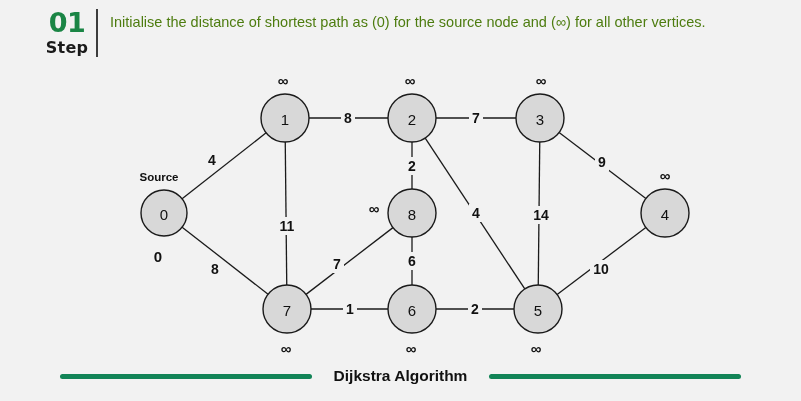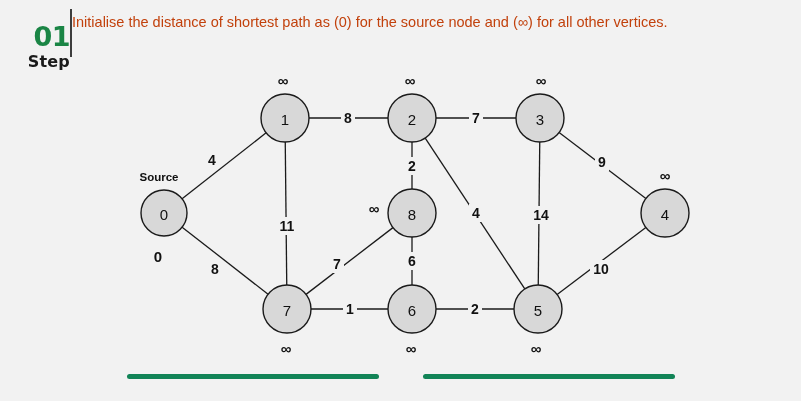--- a/index.html
+++ b/index.html
@@ -26,23 +26,24 @@
     left: 0;
     top: 0;
     width: 801px;
     height: 68px;
     display: flex;
     align-items: flex-start;
   }
   .step-block {
     width: 58px;
     padding-left: 12px;
-    padding-top: 24px;
-    text-align: right;
+    padding-top: 10px;
+    text-align: center;
     flex: 0 0 auto;
+    margin-left: 26px;
   }
   .step-num {
     font-family: "DejaVu Sans", sans-serif;
     font-size: 27px;
     font-weight: bold;
     color: #1a8545;
     line-height: 0.95;
     letter-spacing: -0.5px;
   }
   .step-word {
@@ -54,25 +55,26 @@
     letter-spacing: 0.2px;
   }
   .divider-vert {
     width: 2px;
     background: #3d3d3d;
     height: 48px;
     margin-top: 9px;
     flex: 0 0 auto;
   }
   .header-text {
+    padding-left: 12px;
     padding-top: 12px;
     padding-right: 20px;
     font-size: 14.5px;
     line-height: 1.42;
-    color: #c2410c;
+    color: #4d7c0f;
     font-family: "Liberation Sans", sans-serif;
     flex: 1 1 auto;
   }
 
   
   .graph-wrap {
     position: absolute;
     left: 0;
     top: 62px;
     width: 801px;
@@ -242,16 +244,17 @@
           <text x="411" y="286" class="dist-label">∞</text>
           <text x="286" y="286" class="dist-label">∞</text>
           <text x="374" y="146" class="dist-label">∞</text>
           <text x="159" y="115" class="source-label">Source</text>
         </g>
     </svg>
   </div>
 
   <div class="footer">
     <div class="foot-rule left"></div>
+    <div class="foot-title">Dijkstra Algorithm</div>
     <div class="foot-rule right"></div>
   </div>
 
 </div>
 
 </body></html>

